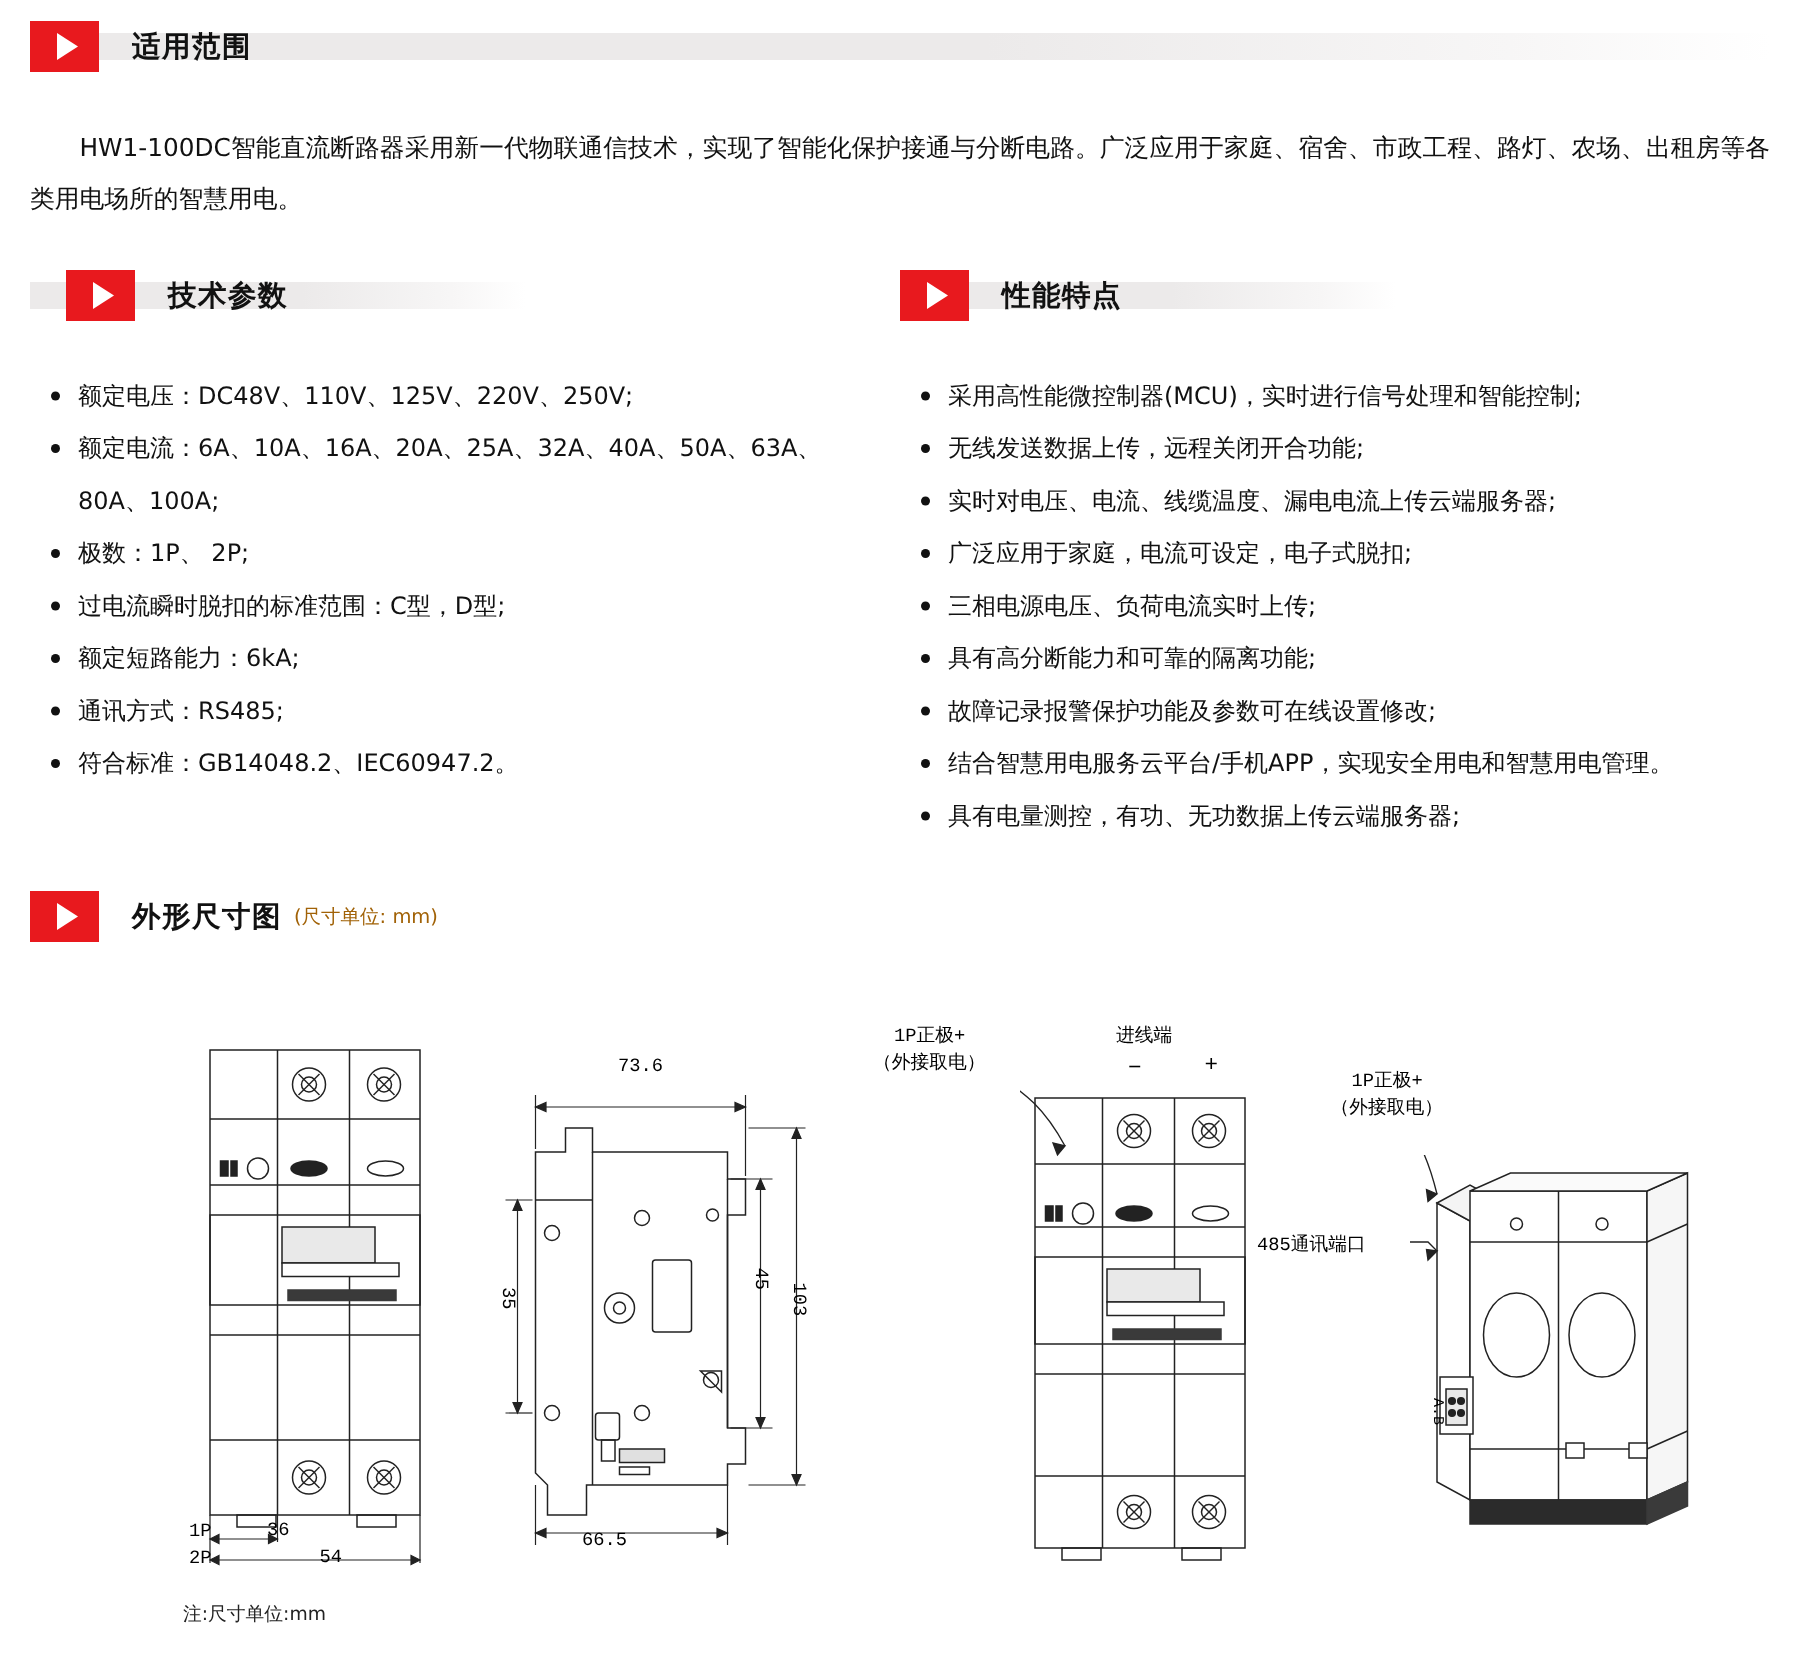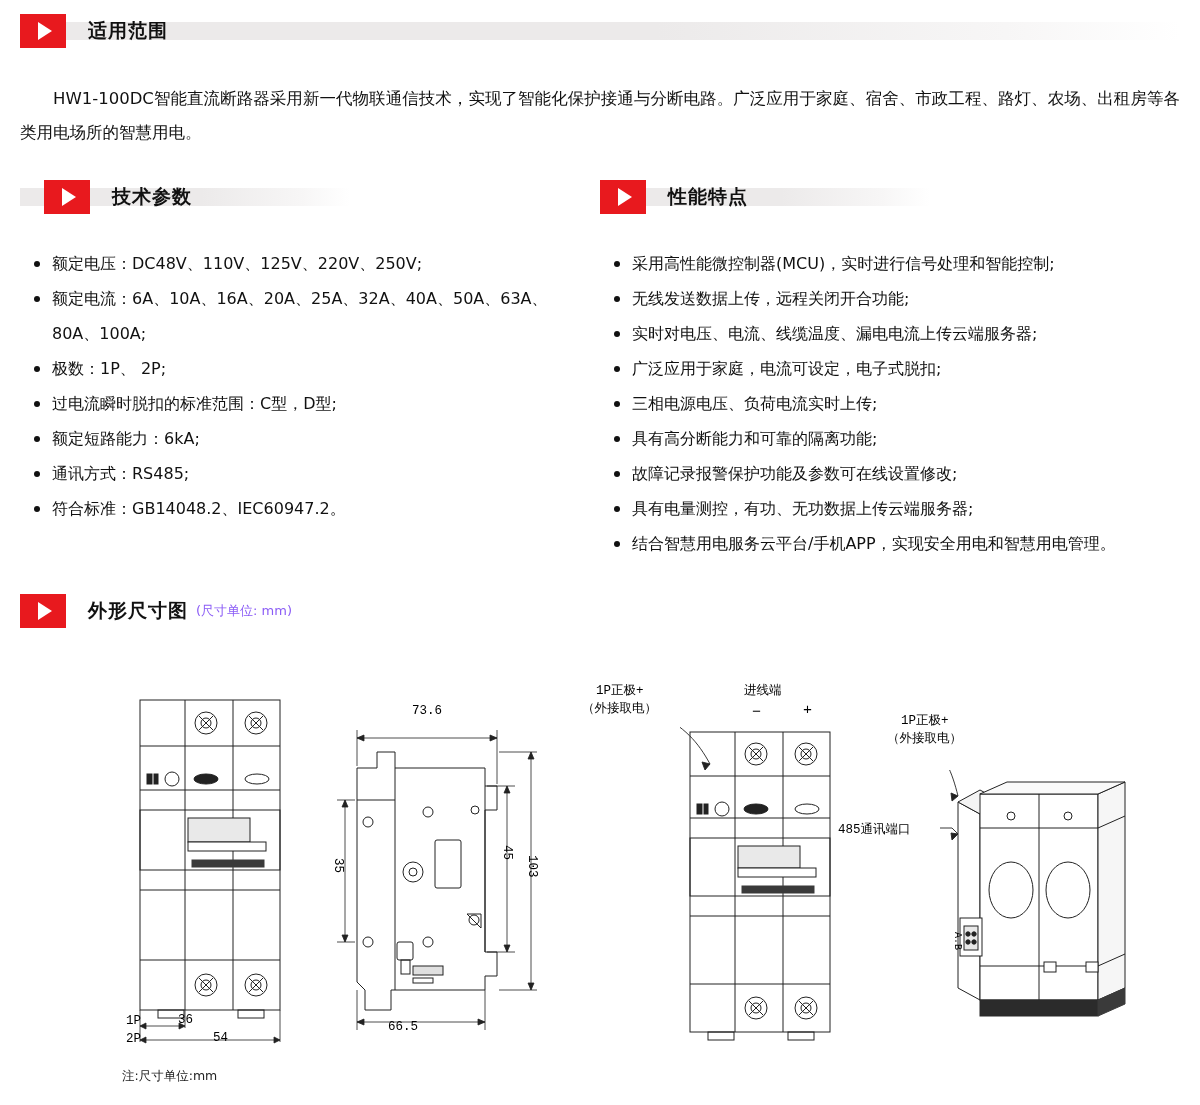--- a/index.html
+++ b/index.html
@@ -45,21 +45,21 @@
   .section-head .sec-title {
     font-size: 19px;
     font-weight: bold;
     color: #111111;
     margin-left: 22px;
     letter-spacing: 1px;
   }
   .section-head .sec-sub {
     font-size: 13px;
     font-weight: normal;
-    color: #8b5cf6;
+    color: #a16207;
     margin-left: 8px;
   }
 
   
   #sec-scope {
     position: absolute;
     left: 20px;
     top: 22px;
     width: 1160px;
   }
@@ -198,22 +198,22 @@
   <div class="sec-title">性能特点</div>
 </div>
 <ul id="list-perf" class="bullets">
   <li>采用高性能微控制器(MCU)，实时进行信号处理和智能控制;</li>
   <li>无线发送数据上传，远程关闭开合功能;</li>
   <li>实时对电压、电流、线缆温度、漏电电流上传云端服务器;</li>
   <li>广泛应用于家庭，电流可设定，电子式脱扣;</li>
   <li>三相电源电压、负荷电流实时上传;</li>
   <li>具有高分断能力和可靠的隔离功能;</li>
   <li>故障记录报警保护功能及参数可在线设置修改;</li>
+  <li>结合智慧用电服务云平台/手机APP，实现安全用电和智慧用电管理。</li>
   <li>具有电量测控，有功、无功数据上传云端服务器;</li>
-  <li>结合智慧用电服务云平台/手机APP，实现安全用电和智慧用电管理。</li>
 </ul>
 
 <div id="sec-dim" class="section-head">
   <div class="arrow-box">
       <div class="tri"></div>
     </div>
   <div class="sec-title">外形尺寸图</div>
   <div class="sec-sub">(尺寸单位: mm)</div>
 </div>
 

